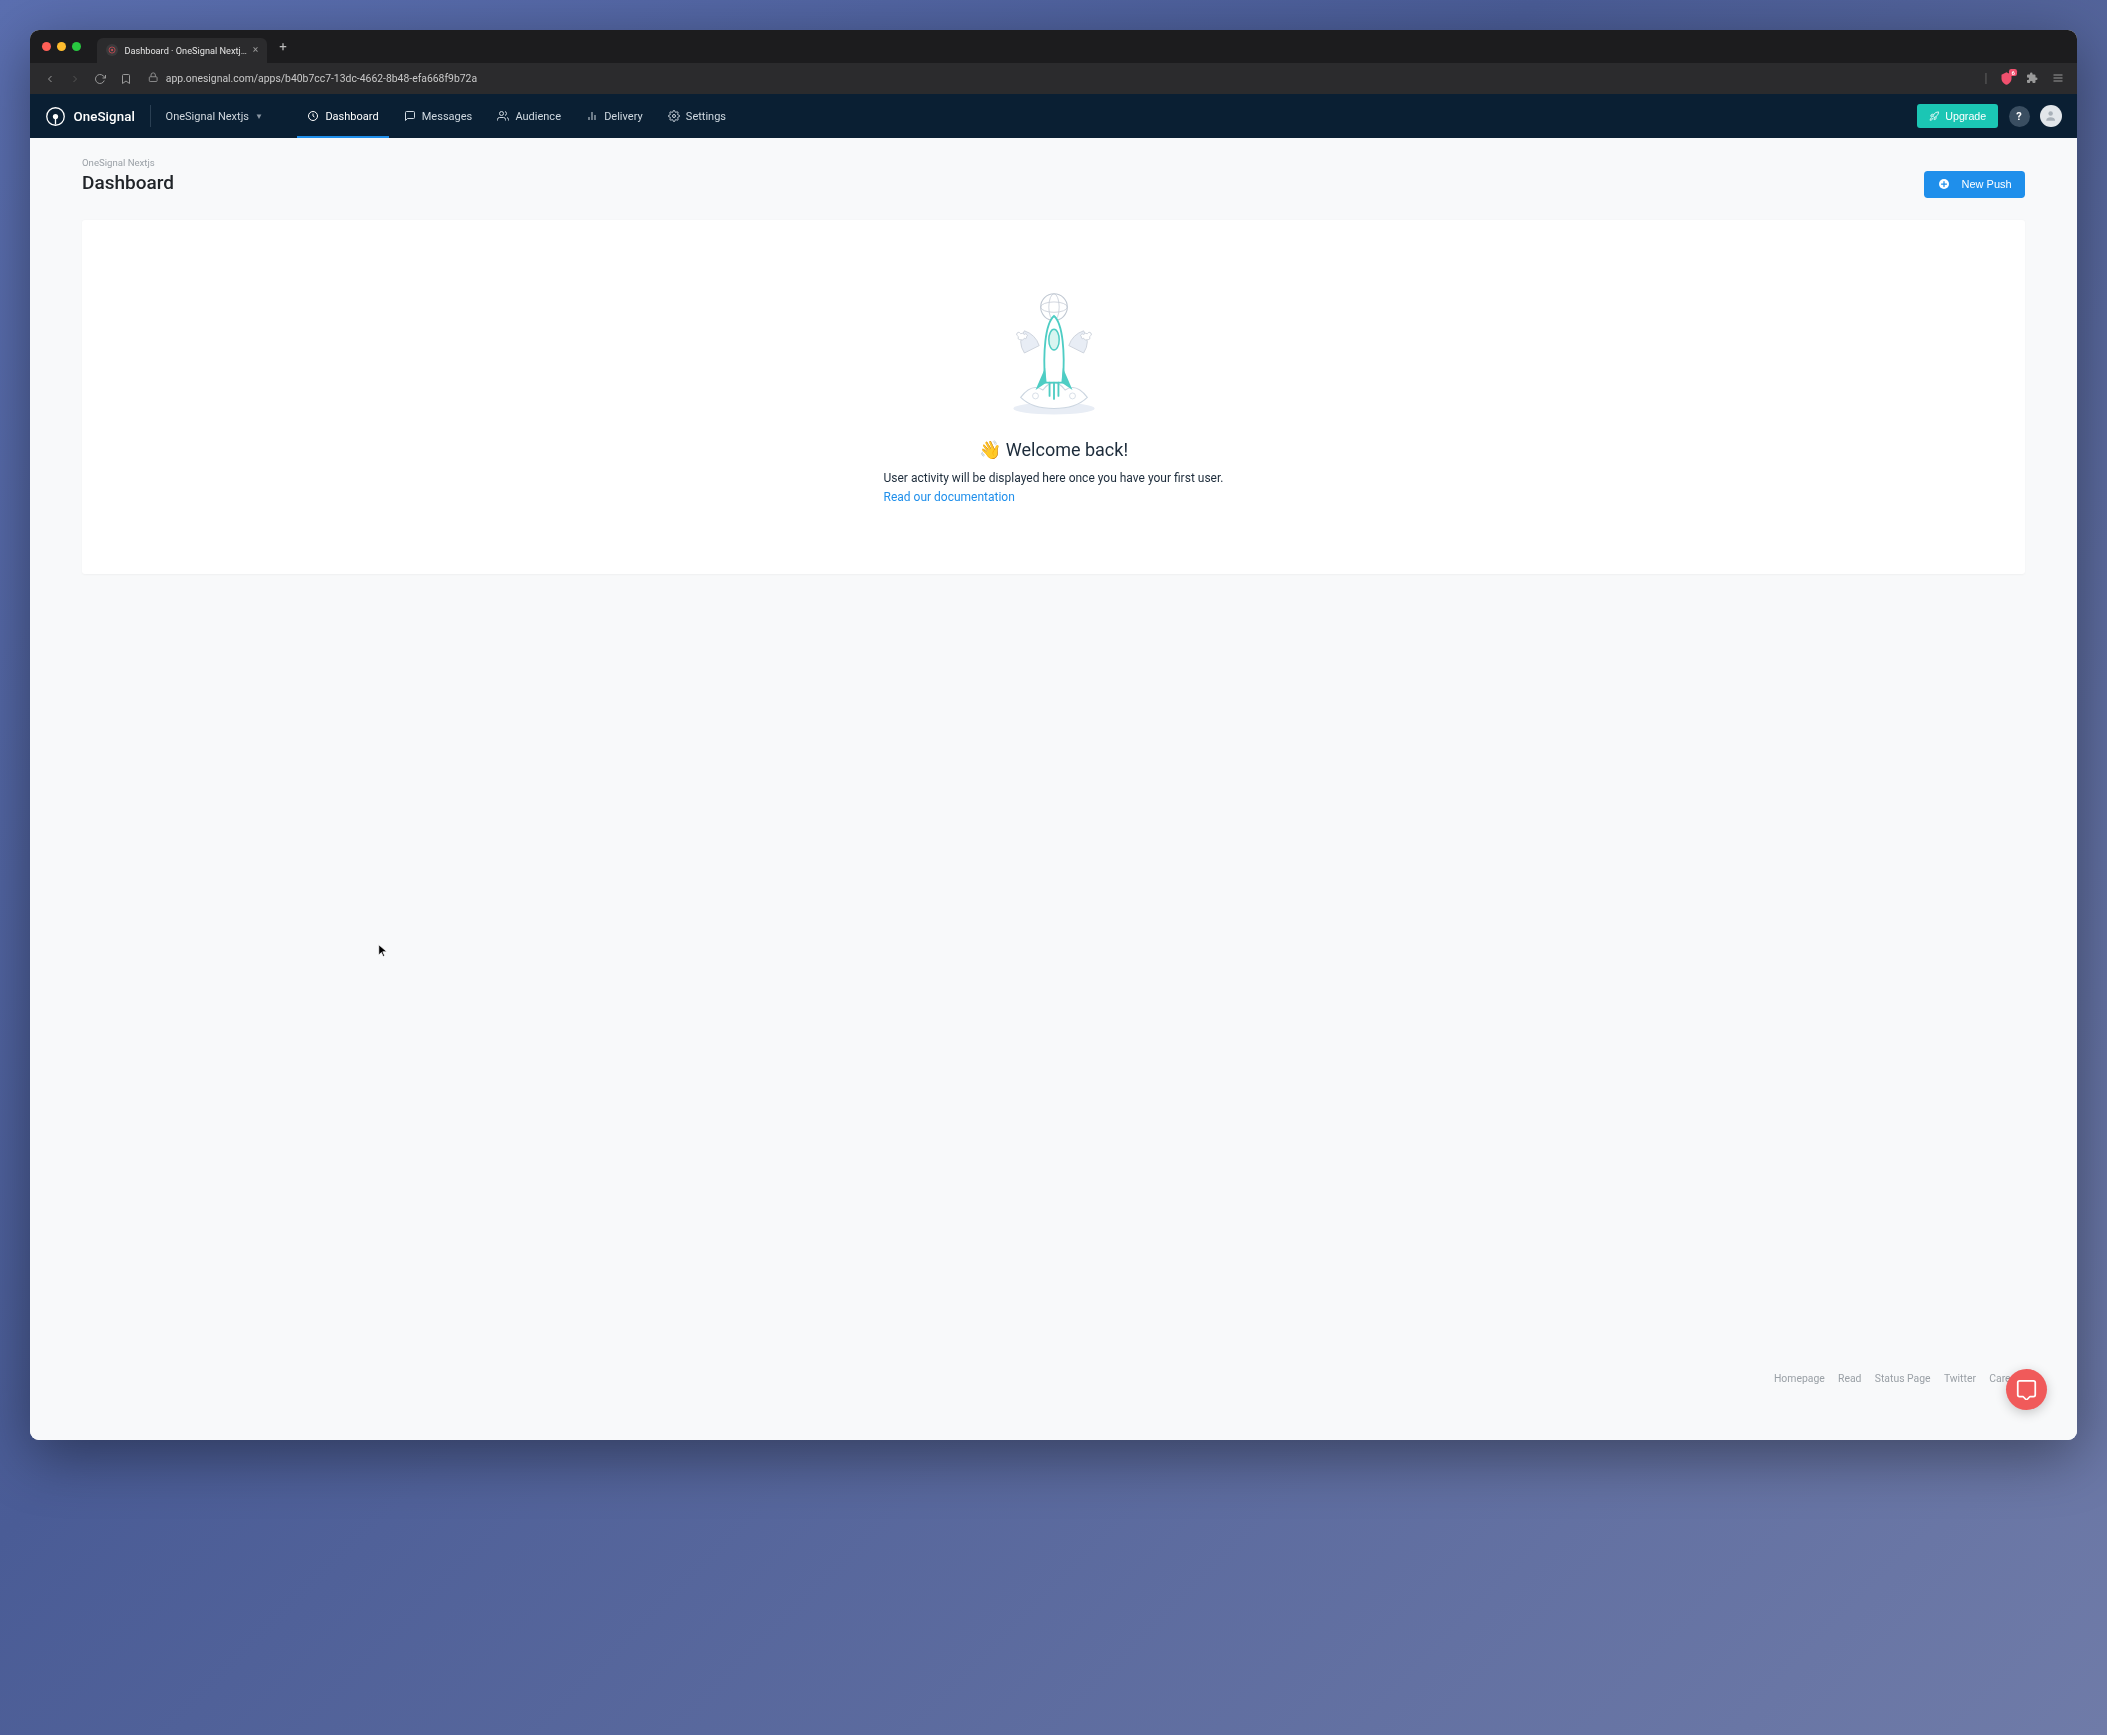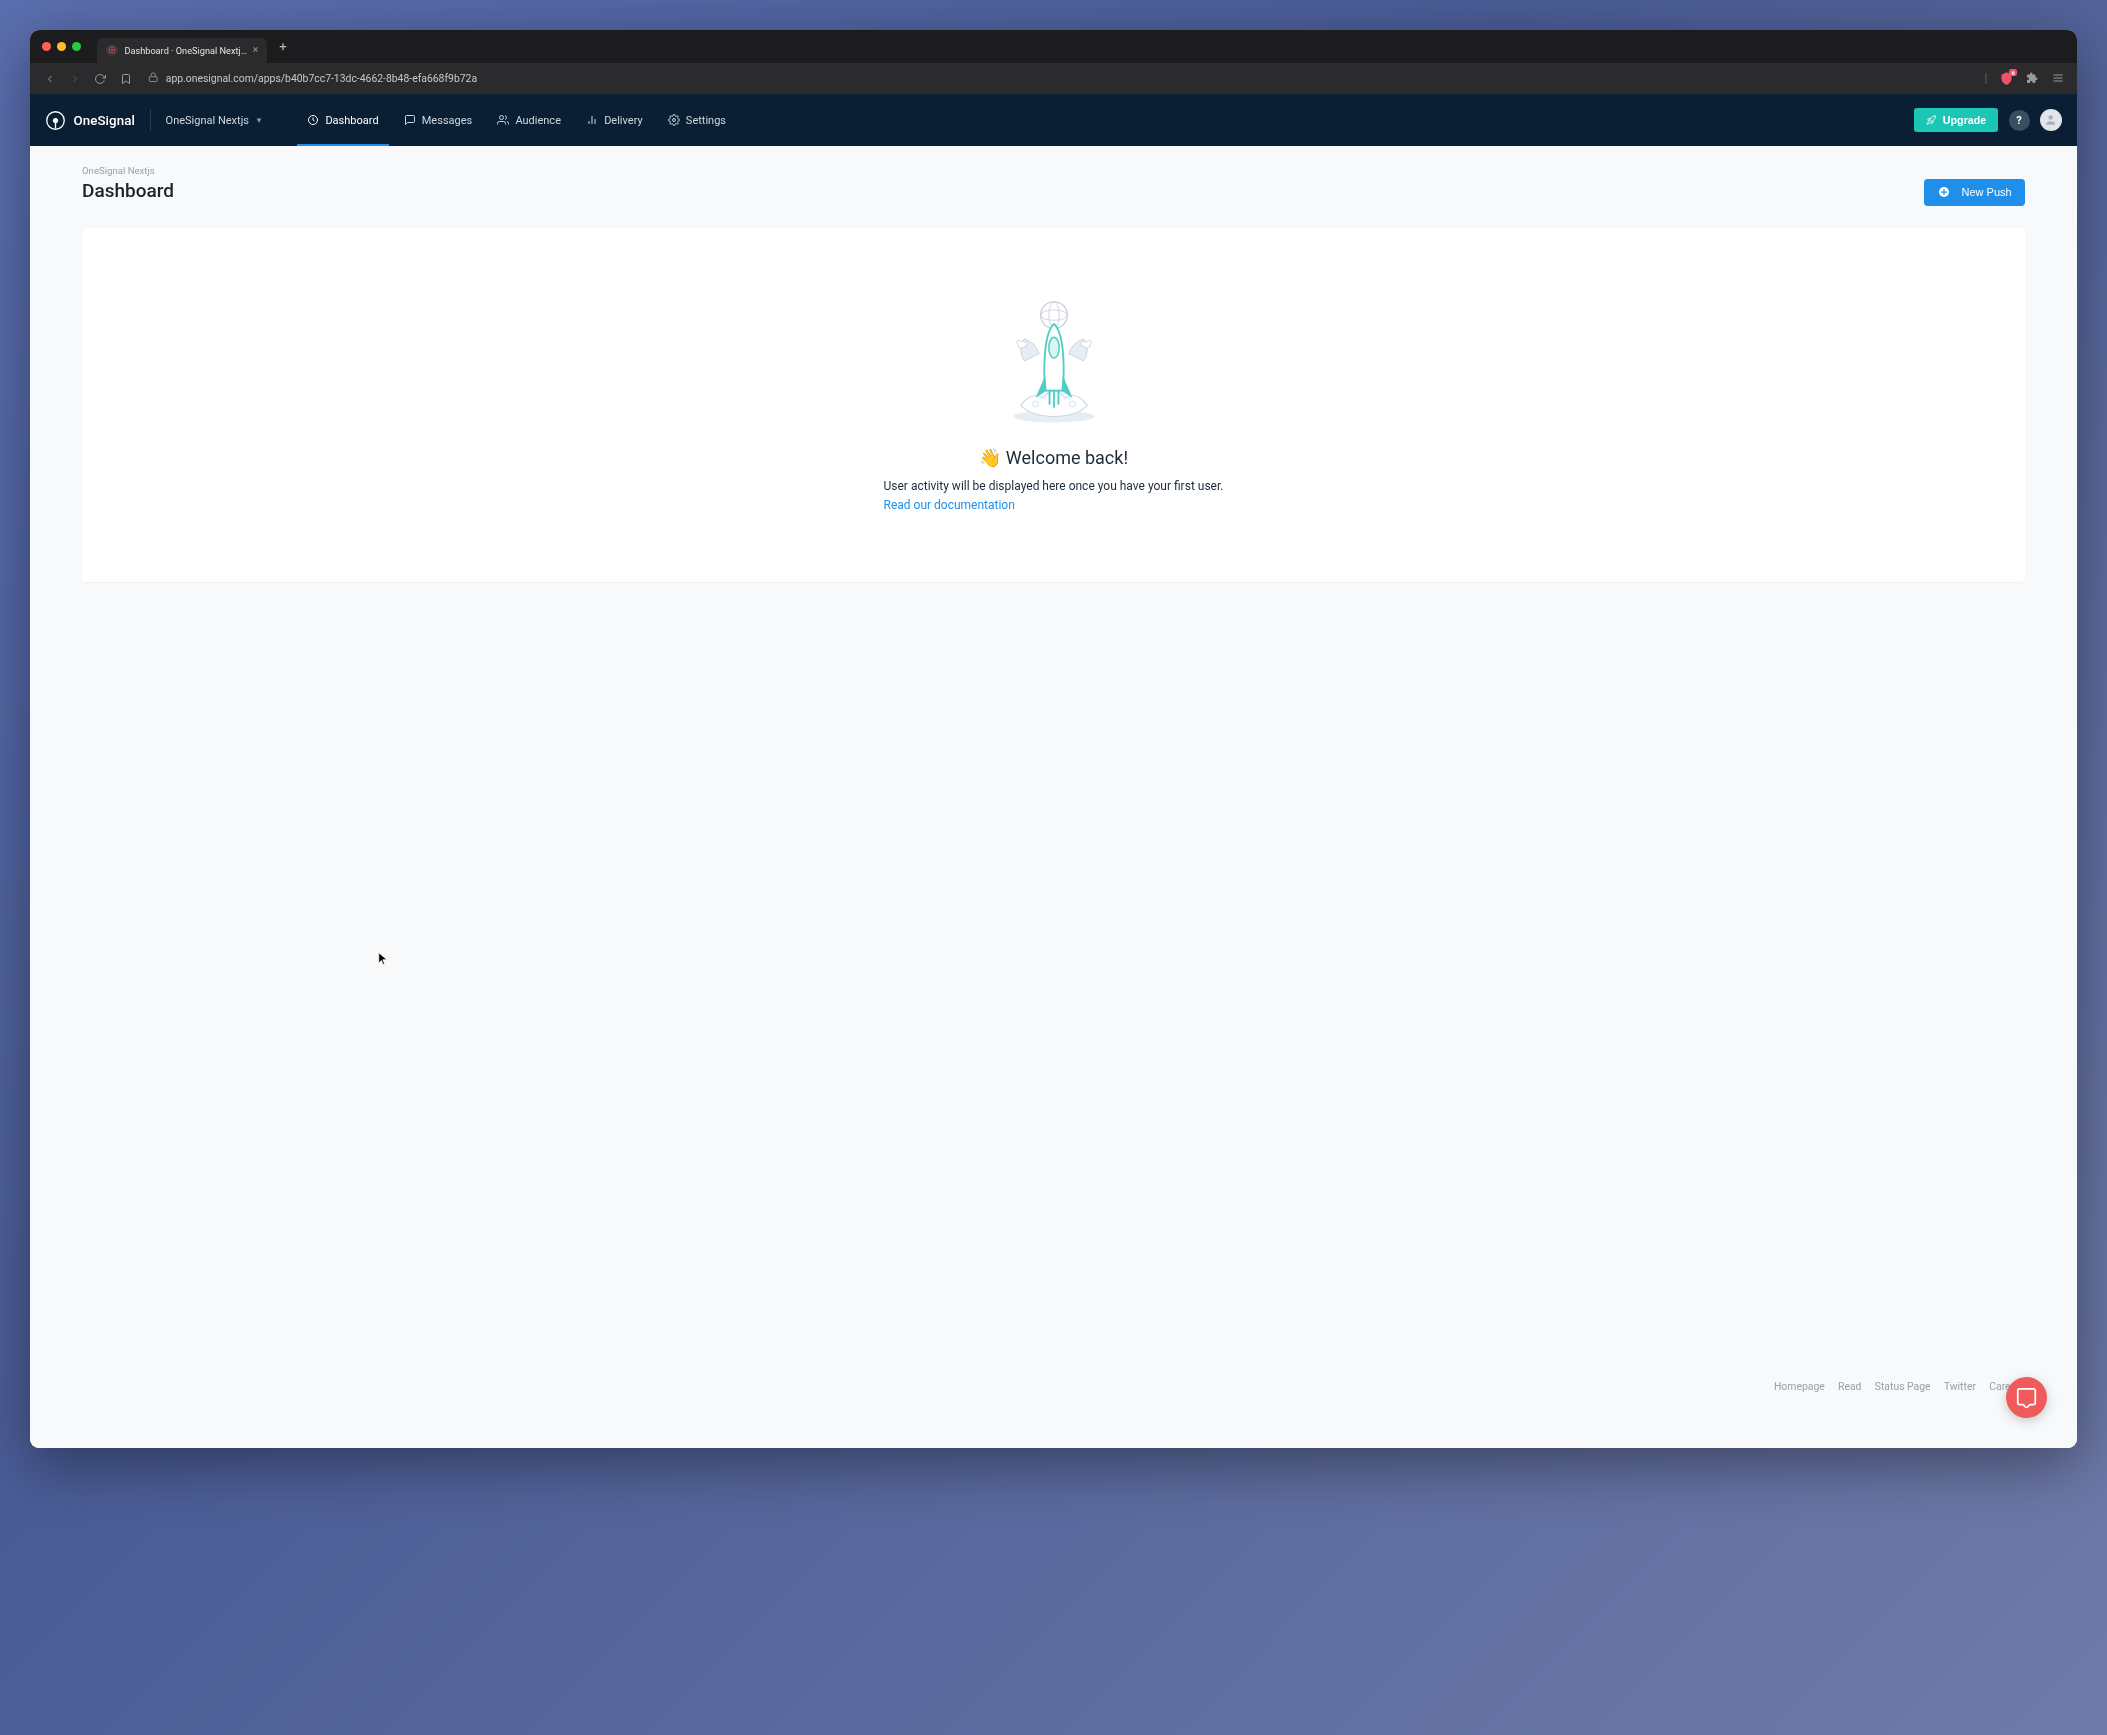--- a/index.html
+++ b/index.html
@@ -68,21 +68,21 @@
       position: relative;
     }
     .shield-badge {
       position: absolute; top: -1.5px; right: -3px;
       background: #f0506e; color: #fff; font-size: 6px; border-radius: 2.2px;
       padding: 0 2.2px; line-height: 7.4px; font-weight: 600;
     }
     .addr-sep { color: #666; }
     
     .app-header {
-      background: #0a1f33; color: #fff; height: 52px;
+      background: #0a1f33; color: #fff; height: 44px;
       display: flex; align-items: center; padding: 0 15px; gap: 12px;
     }
     .logo-wrap { display: flex; align-items: center; gap: 7.4px; }
     .logo-icon { width: 21px; height: 21px; }
     .logo-text { font-size: 13.3px; font-weight: 500; letter-spacing: 0.1px; }
     .header-sep { width: 0.7px; height: 22px; background: #2a3f53; margin: 0 3px; }
     .app-select { display: flex; align-items: center; gap: 6px; color: #d0d7de; font-size: 11px; cursor: pointer; }
     .app-select .caret { font-size: 8.1px; color: #8a96a3; }
     .main-nav { display: flex; align-items: stretch; gap: 4.4px; margin-left: 22px; height: 100%; }
     .nav-item {
@@ -91,21 +91,21 @@
     }
     .nav-item.active { color: #fff; }
     .nav-item.active::after {
       content: ""; position: absolute; bottom: 0; left: 0; right: 0;
       height: 2.2px; background: #1f8feb;
     }
     .nav-item svg { width: 12px; height: 12px; }
     .header-right { margin-left: auto; display: flex; align-items: center; gap: 10.4px; }
     .upgrade-btn {
       background: #1bc6b4; color: #fff; border: none; border-radius: 3px;
-      padding: 6px 12px; font-size: 10.7px; font-weight: 700; cursor: pointer;
+      padding: 6px 12px; font-size: 10.7px; font-weight: 400; cursor: pointer;
       display: flex; align-items: center; gap: 6px;
     }
     .help-circ {
       width: 21px; height: 21px; border-radius: 50%; background: #3a4e61;
       color: #fff; display: flex; align-items: center; justify-content: center;
       font-weight: 700; font-size: 11px; cursor: pointer;
     }
     .avatar {
       width: 22px; height: 22px; border-radius: 50%; background: #e2e6ea;
       display: flex; align-items: center; justify-content: center; cursor: pointer;

